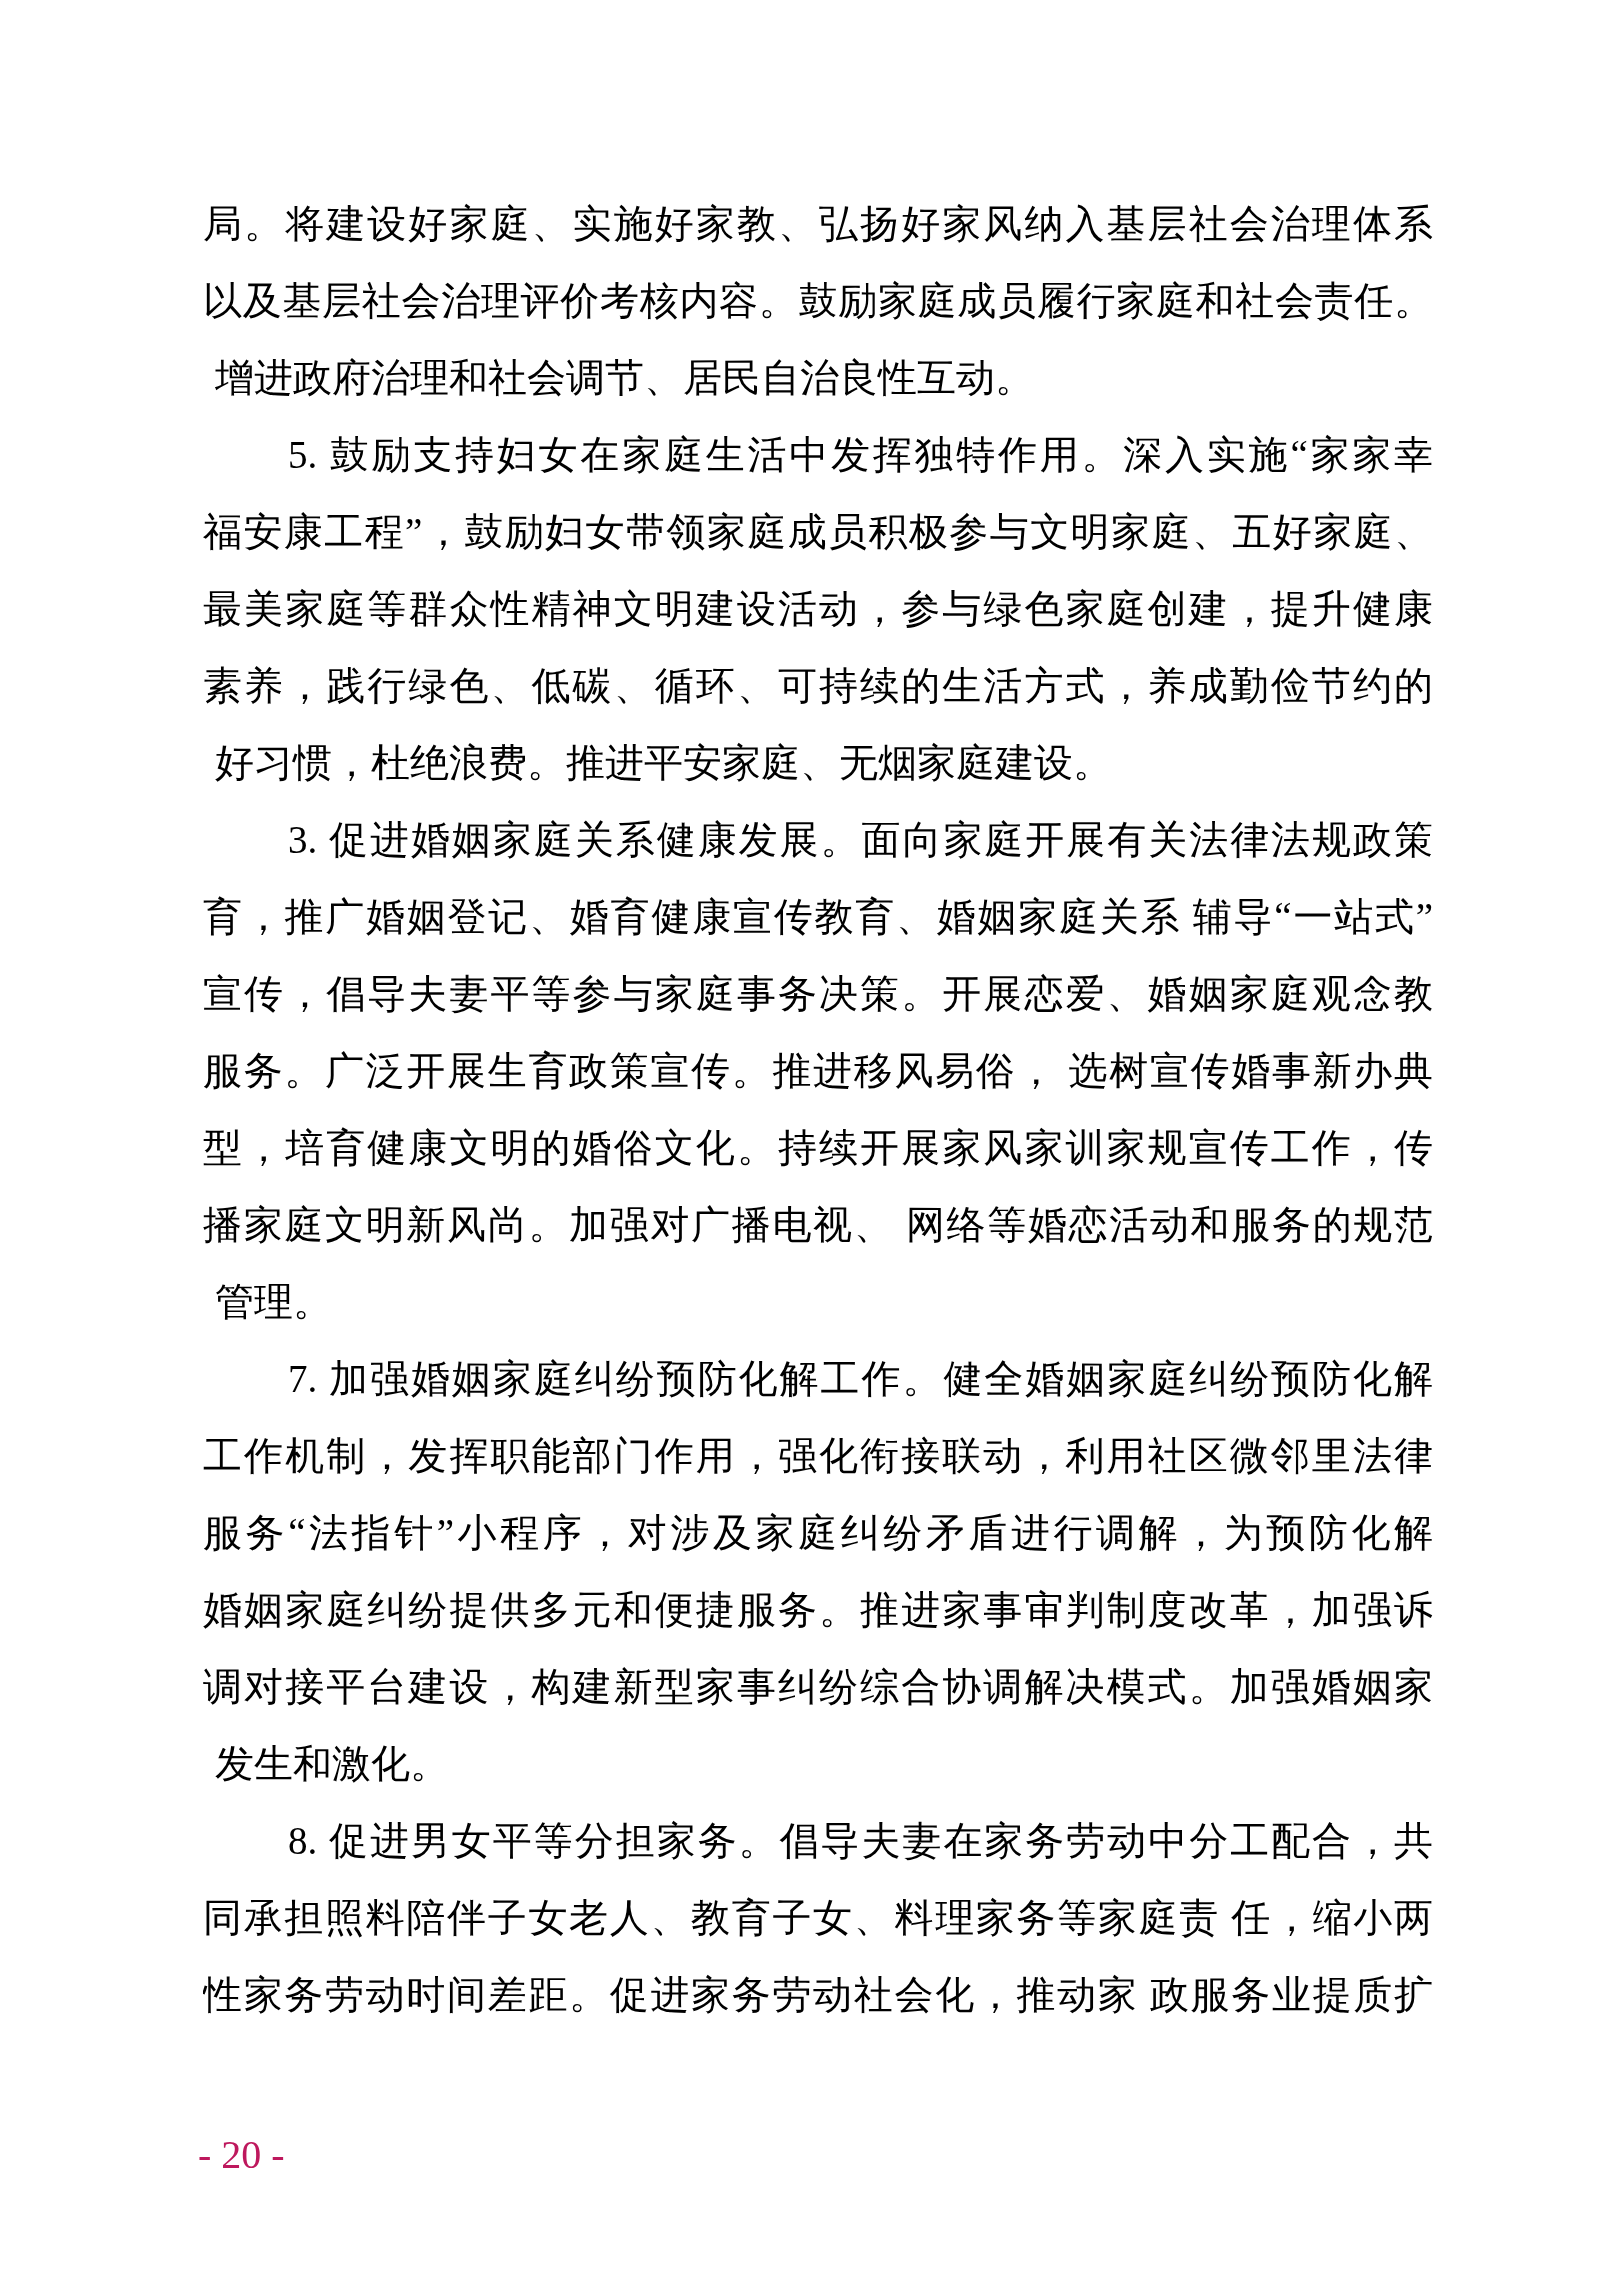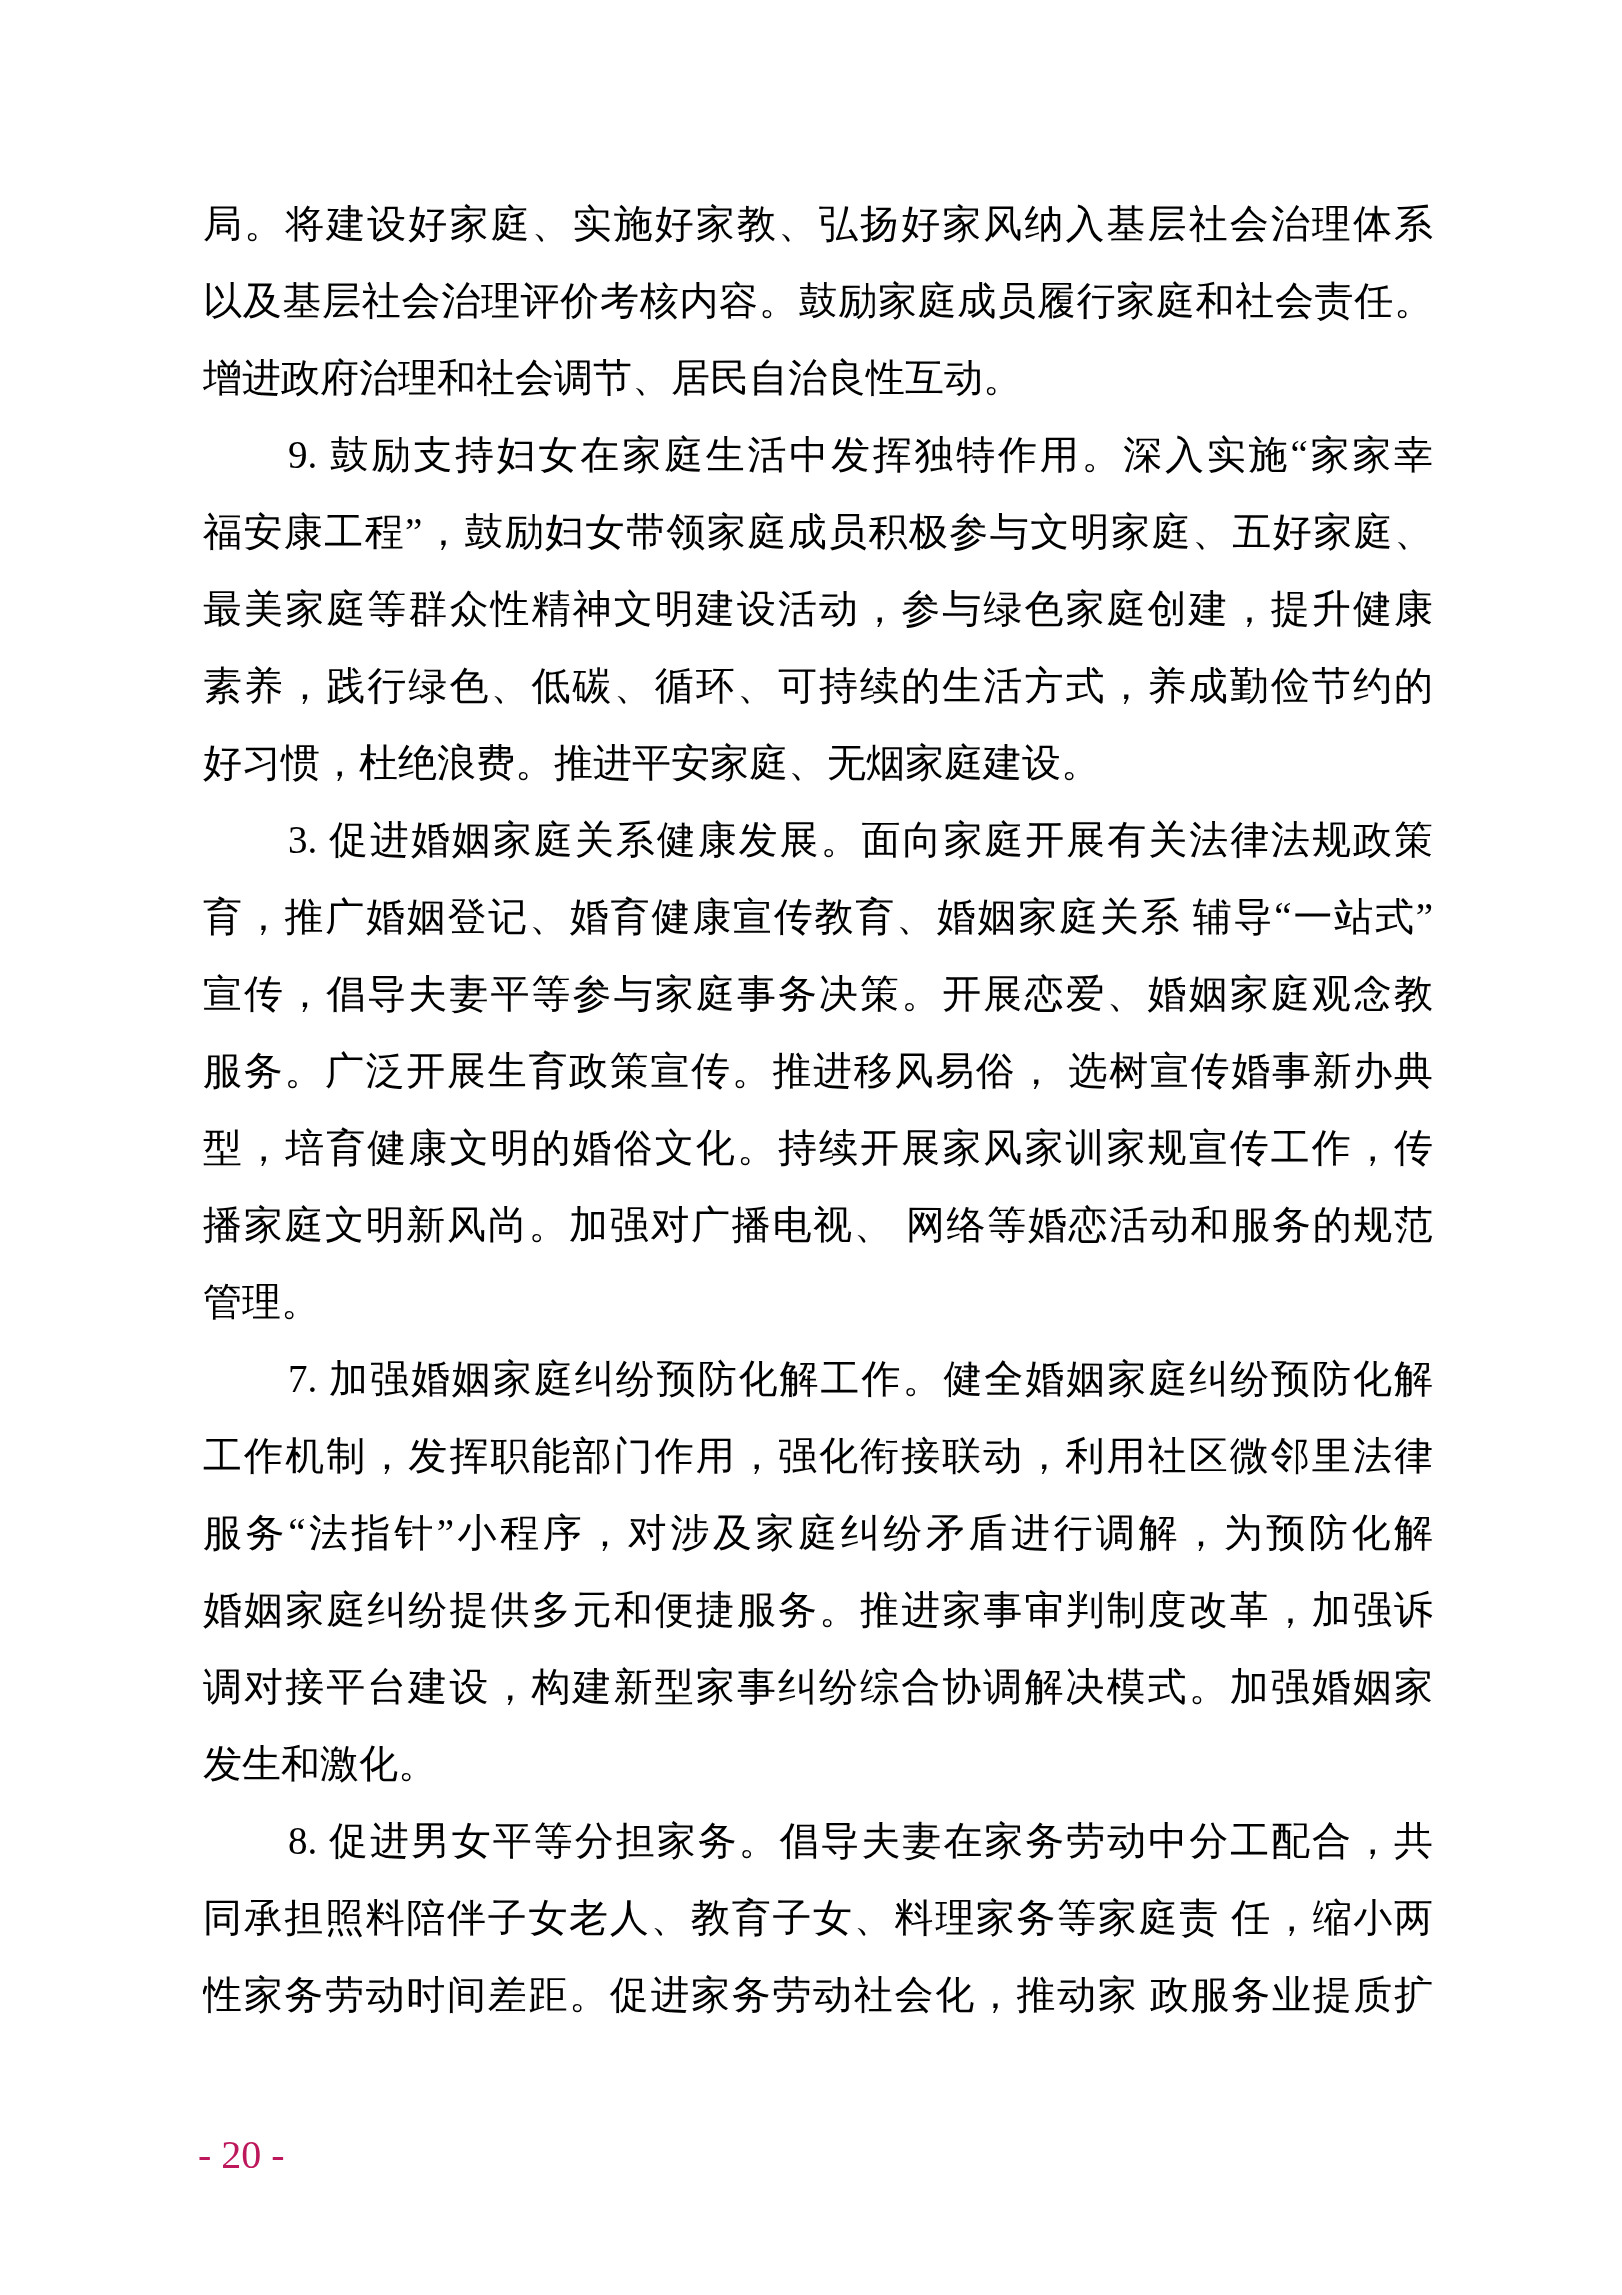--- a/index.html
+++ b/index.html
@@ -27,20 +27,21 @@
     line-height: 77px;
     height: 77px;
     overflow: hidden;
     text-align: justify;
     text-align-last: justify;
     text-justify: inter-ideograph;
     letter-spacing: 0;
   }
   .line.end {
     text-align-last: left;
+    margin-left: 12px;
   }
   .line.indent {
     text-indent: 85px;
   }
   .page-number {
     position: absolute;
     left: 198px;
     top: 2137px;
     font-size: 40px;
     line-height: 35px;
@@ -48,21 +49,21 @@
   }
 </style>
 </head>
 <body>
 
 <div class="page">
   <div class="content">
       <div class="line">局。将建设好家庭、实施好家教、弘扬好家风纳入基层社会治理体系</div>
       <div class="line">以及基层社会治理评价考核内容。鼓励家庭成员履行家庭和社会责任。</div>
       <div class="line end">增进政府治理和社会调节、居民自治良性互动。</div>
-      <div class="line indent">9. 鼓励支持妇女在家庭生活中发挥独特作用。深入实施“家家幸</div>
+      <div class="line indent">5. 鼓励支持妇女在家庭生活中发挥独特作用。深入实施“家家幸</div>
       <div class="line">福安康工程”，鼓励妇女带领家庭成员积极参与文明家庭、五好家庭、</div>
       <div class="line">最美家庭等群众性精神文明建设活动，参与绿色家庭创建，提升健康</div>
       <div class="line">素养，践行绿色、低碳、循环、可持续的生活方式，养成勤俭节约的</div>
       <div class="line end">好习惯，杜绝浪费。推进平安家庭、无烟家庭建设。</div>
       <div class="line indent">3. 促进婚姻家庭关系健康发展。面向家庭开展有关法律法规政策</div>
       <div class="line">育，推广婚姻登记、婚育健康宣传教育、婚姻家庭关系 辅导“一站式”</div>
       <div class="line">宣传，倡导夫妻平等参与家庭事务决策。开展恋爱、婚姻家庭观念教</div>
       <div class="line">服务。广泛开展生育政策宣传。推进移风易俗， 选树宣传婚事新办典</div>
       <div class="line">型，培育健康文明的婚俗文化。持续开展家风家训家规宣传工作，传</div>
       <div class="line">播家庭文明新风尚。加强对广播电视、 网络等婚恋活动和服务的规范</div>

